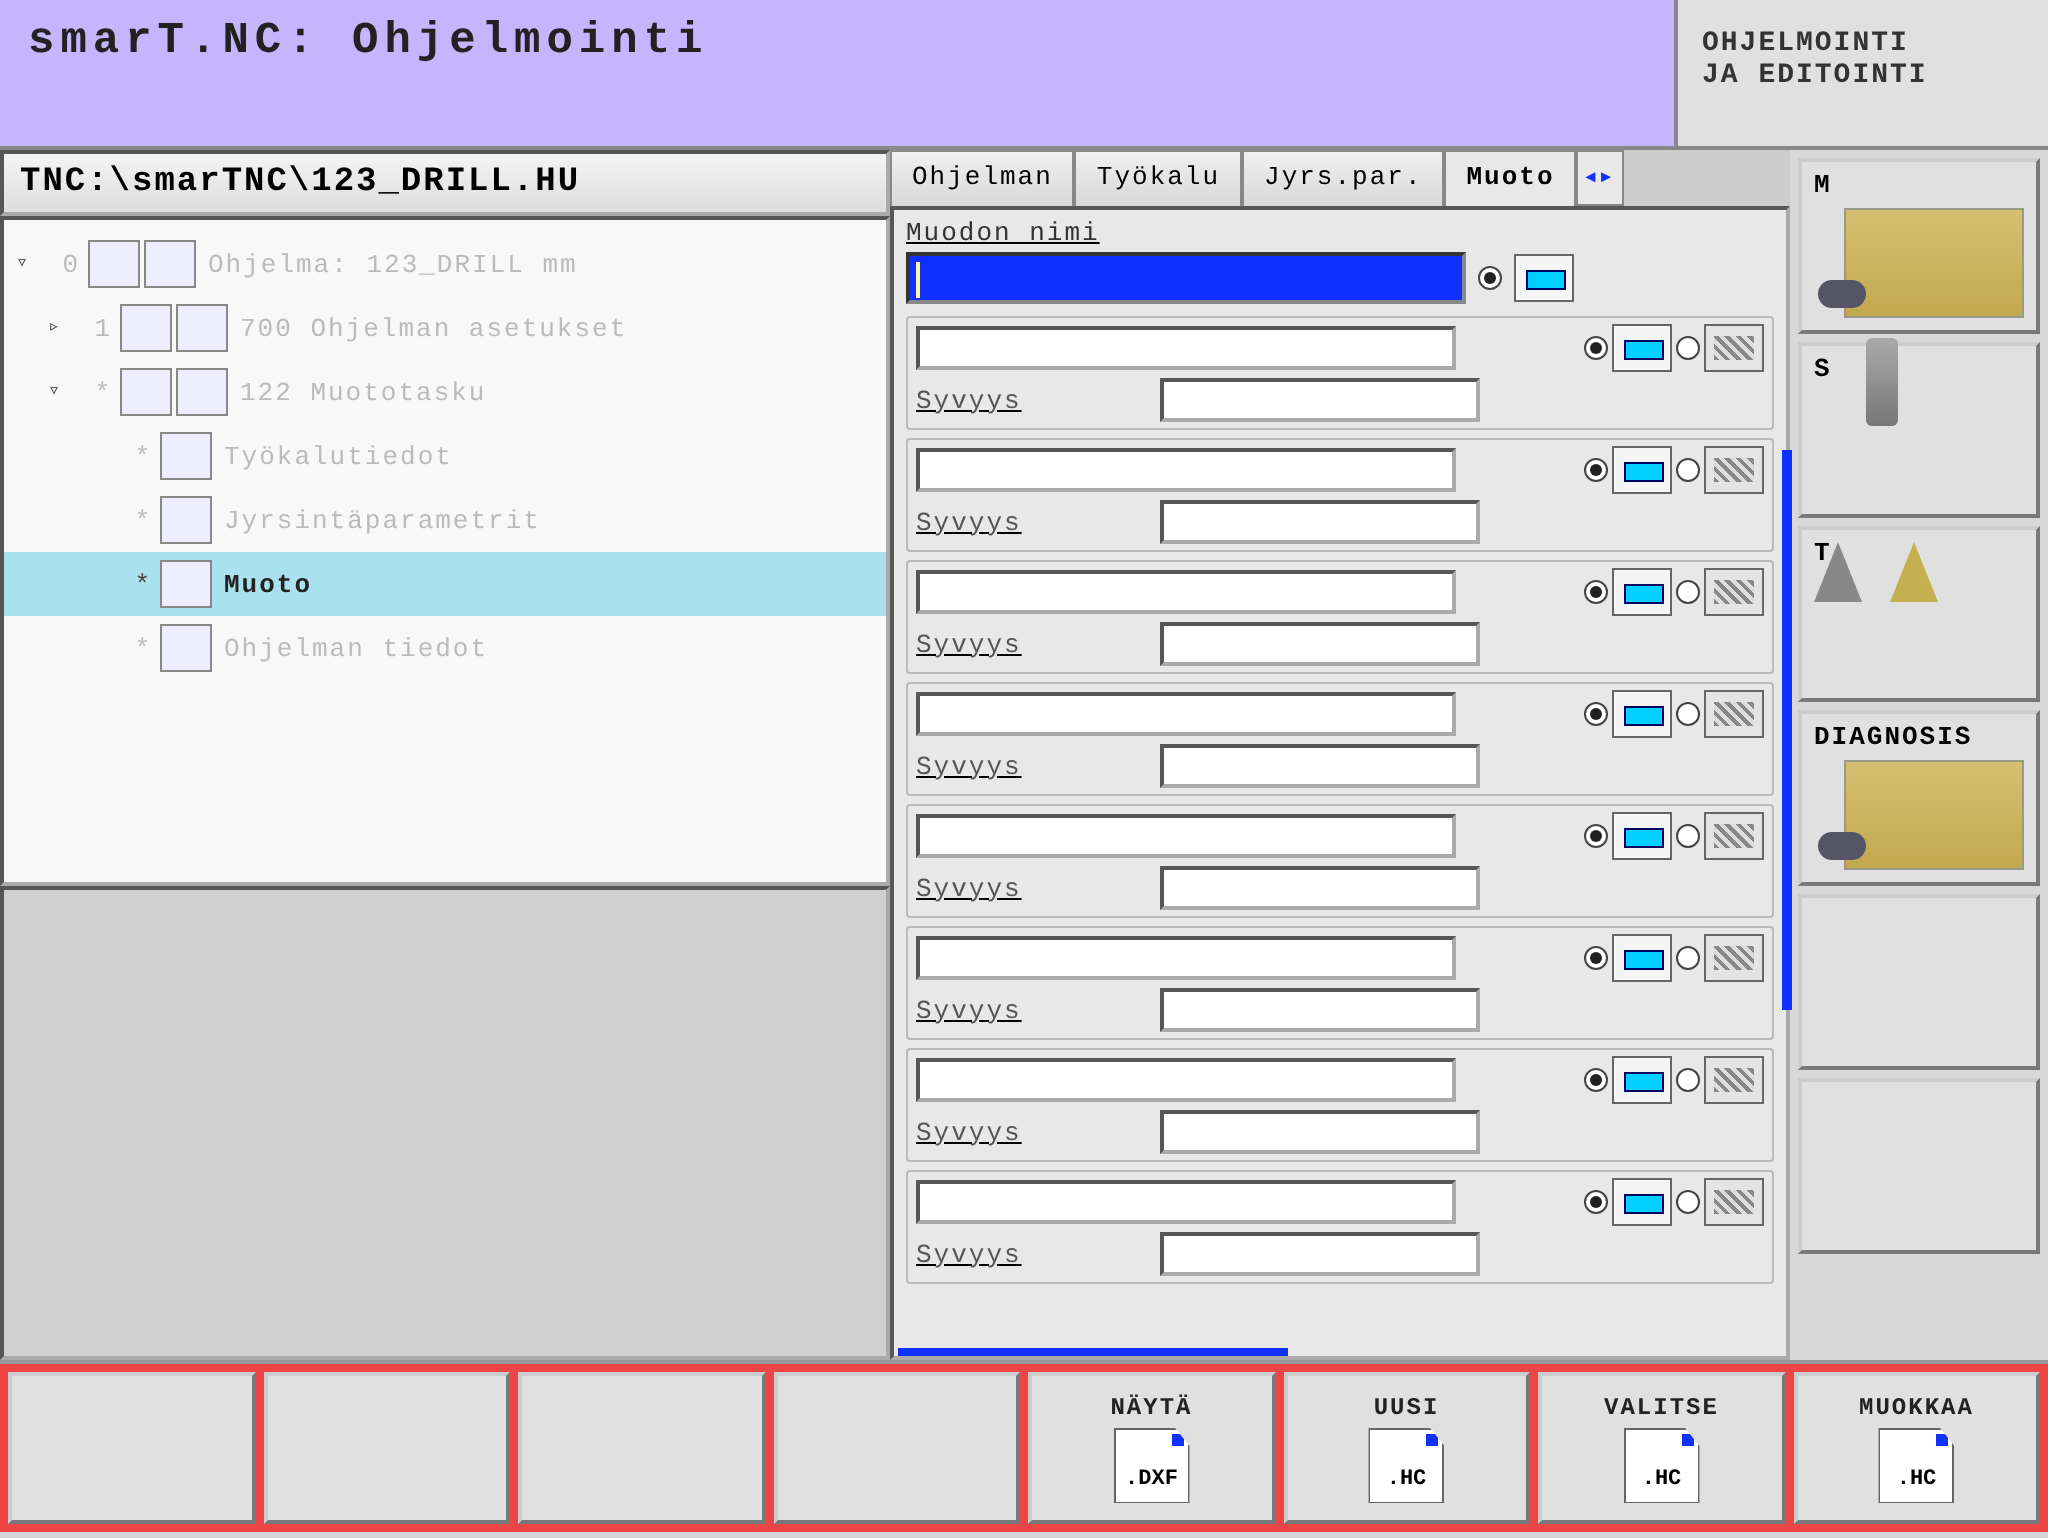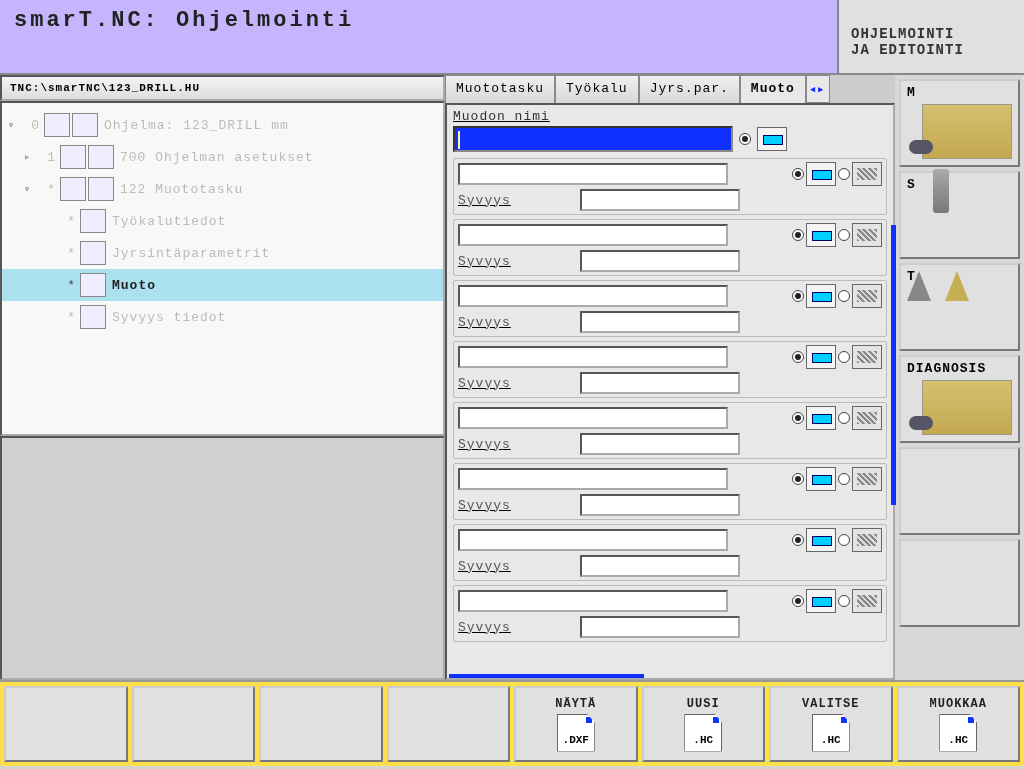--- a/index.html
+++ b/index.html
@@ -22,35 +22,35 @@
 .title-main {
   font-size: 22px; font-weight: bold;
   letter-spacing: 3px; color: #222;
 }
 .title-sub {
   font-size: 22px; font-weight: bold;
   letter-spacing: 2px; color: #1030ff;
   margin-top: 4px;
 }
 .header-right {
-  width: 185px; padding: 26px 12px;
+  width: 185px; padding: 14px 12px;
   background: #e0e0e0;
   font-size: 14px; font-weight: bold;
   letter-spacing: 1px; color: #333;
 }
 .main {
   display: flex; height: 605px;
 }
 .left-col {
   width: 445px; display: flex; flex-direction: column;
 }
 .path-bar {
   background: linear-gradient(#f4f4f4,#ddd);
   border: 2px inset #aaa;
-  padding: 5px 8px; font-size: 11px; font-weight: bold;
+  padding: 5px 8px; font-size: 17px; font-weight: bold;
   letter-spacing: 1px;
 }
 .tree {
   flex: 0 0 335px;
   background: #f8f8f8;
   border: 2px inset #aaa;
   padding: 6px 0;
   overflow: hidden;
 }
 .tree-row {
@@ -229,21 +229,21 @@
 }
 .img-tt::after {
   content: ""; position: absolute;
   left: 50px; top: 12px;
   border-left: 12px solid transparent;
   border-right: 12px solid transparent;
   border-bottom: 30px solid #c4b050;
 }
 .footer {
   display: flex; height: 86px;
-  background: #fde047; border-top: 2px solid #999;
+  background: #ef4444; border-top: 2px solid #999;
   padding: 4px; gap: 4px; text-align: center;
 }
 .foot-btn {
   flex: 1; border: 2px outset #ccc; background: #e0e0e0;
   display: flex; flex-direction: column;
   align-items: center; justify-content: center;
   cursor: pointer; position: relative;
 }
 .foot-label {
   font-size: 12px; font-weight: bold;
@@ -336,29 +336,29 @@
             <span class="ticon"></span>
           </span>
           <span class="tree-label on">Muoto</span>
         </div>
         <div class="tree-row indent2">
           <span class="tree-toggle"></span>
           <span class="tree-num ">*</span>
           <span class="tree-icons">
             <span class="ticon"></span>
           </span>
-          <span class="tree-label ">Syvyys tiedot</span>
+          <span class="tree-label ">Ohjelman tiedot</span>
         </div>
       </div>
     <div class="preview"></div>
   </div>
 
   <div class="mid-col">
     <div class="tabs" id="tabs">
-        <div class="tab">Muototasku</div>
+        <div class="tab">Ohjelman</div>
         <div class="tab">Työkalu</div>
         <div class="tab">Jyrs.par.</div>
         <div class="tab active">Muoto</div>
         <div class="tab-scroll">◂▸</div>
       </div>
     <div class="form-panel">
       <div class="fieldset-title">Muodon nimi</div>
       <div class="form-row-name">
         <div class="name-input">
             <div class="cursor"></div>

